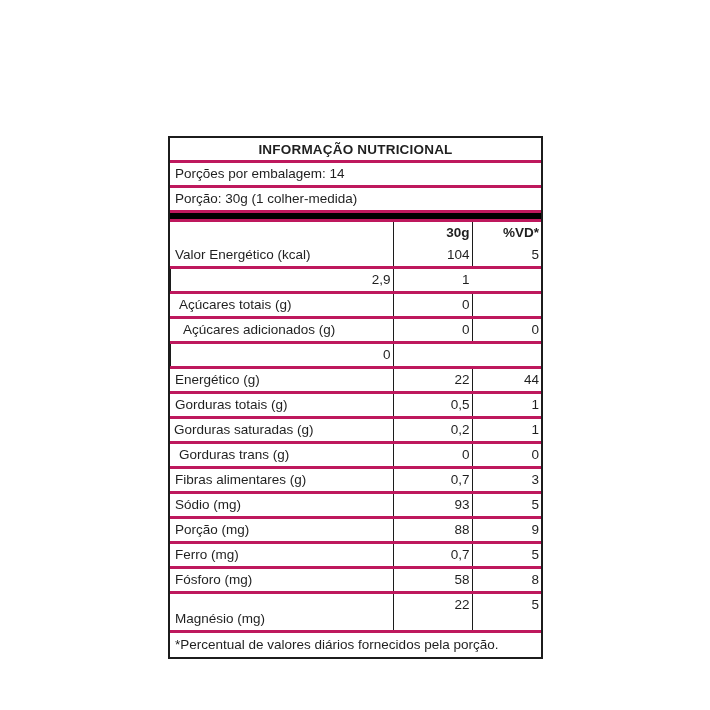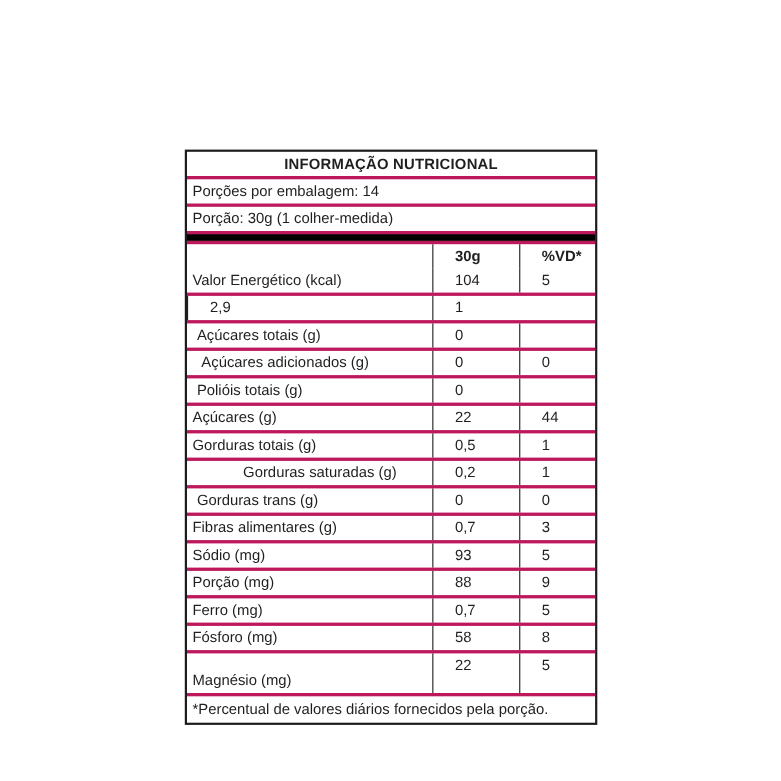--- a/index.html
+++ b/index.html
@@ -49,22 +49,22 @@
   .grid-row {
     display: grid;
     grid-template-columns: 60% 21.3% 18.7%;
   }
   .grid-row .cell {
     box-sizing: border-box;
     padding: 3px 4px 4px 5px;
   }
   .grid-row .cell.val {
     border-left: 1px solid #1c1c1c;
-    text-align: left;
-    padding-left: 20px;
+    text-align: right;
+    padding-left: 2px;
     padding-right: 2px;
   }
   .header-row .cell { font-weight: bold; }
   .footnote-row {
     padding: 4px 5px 5px 5px;
   }
 </style>
 </head>
 <body>
 
@@ -100,36 +100,35 @@
         <div class="cell" style="padding-left: 9px;">Açúcares totais (g)</div>
         <div class="cell val">0</div>
         <div class="cell val"></div>
       </div>
         <div class="t-row grid-row">
         <div class="cell" style="padding-left: 13px;">Açúcares adicionados (g)</div>
         <div class="cell val">0</div>
         <div class="cell val">0</div>
       </div>
         <div class="t-row grid-row">
-        <div class="cell" style="padding-left: 9px;">Polióis totais (g)</div>
         <div class="cell val">0</div>
         <div class="cell val"></div>
       </div>
         <div class="t-row grid-row">
-        <div class="cell" style="padding-left: 5px;">Açúcares (g)</div>
+        <div class="cell" style="padding-left: 5px;">Energético (g)</div>
         <div class="cell val">22</div>
         <div class="cell val">44</div>
       </div>
         <div class="t-row grid-row">
         <div class="cell" style="padding-left: 5px;">Gorduras totais (g)</div>
         <div class="cell val">0,5</div>
         <div class="cell val">1</div>
       </div>
         <div class="t-row grid-row">
-        <div class="cell" style="padding-left: 23px; text-align: center;">Gorduras saturadas (g)</div>
+        <div class="cell" style="padding-left: 4px;">Gorduras saturadas (g)</div>
         <div class="cell val">0,2</div>
         <div class="cell val">1</div>
       </div>
         <div class="t-row grid-row">
         <div class="cell" style="padding-left: 9px;">Gorduras trans (g)</div>
         <div class="cell val">0</div>
         <div class="cell val">0</div>
       </div>
         <div class="t-row grid-row">
         <div class="cell" style="padding-left: 5px;">Fibras alimentares (g)</div>

